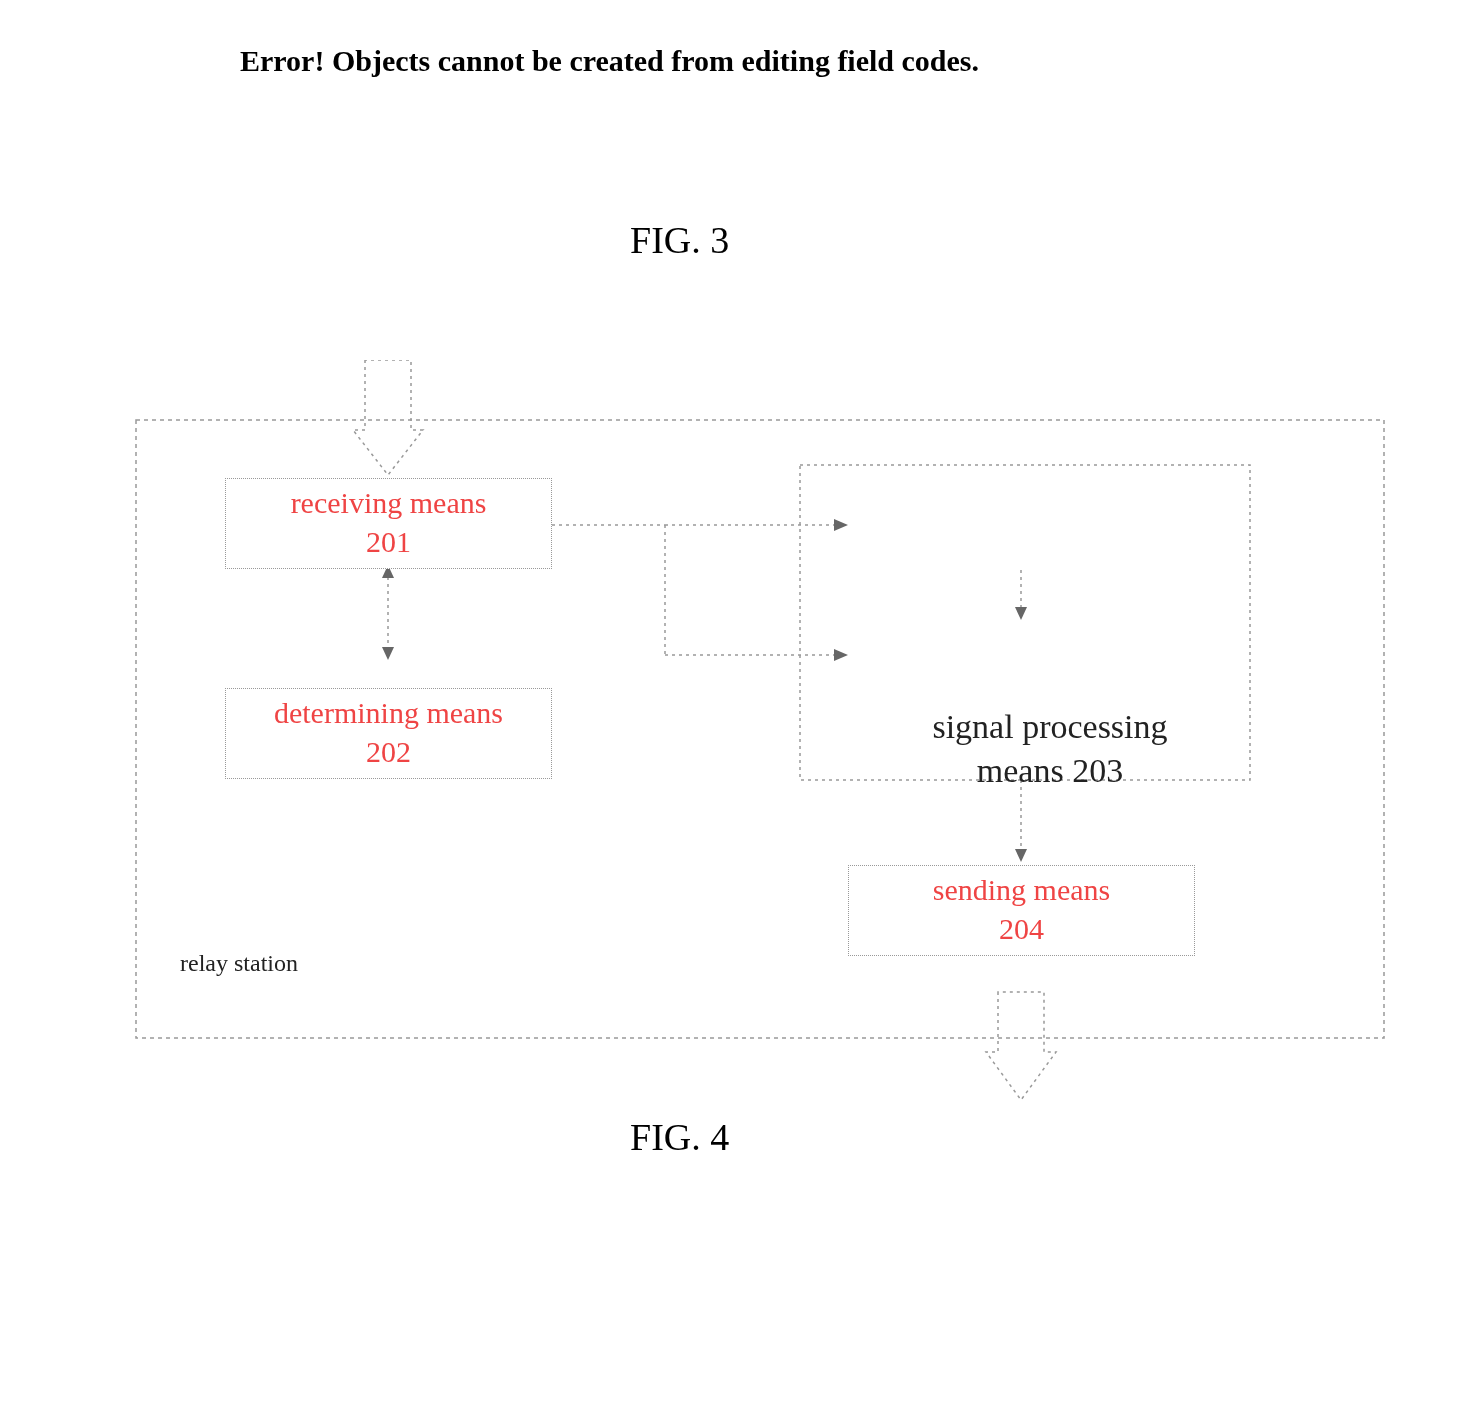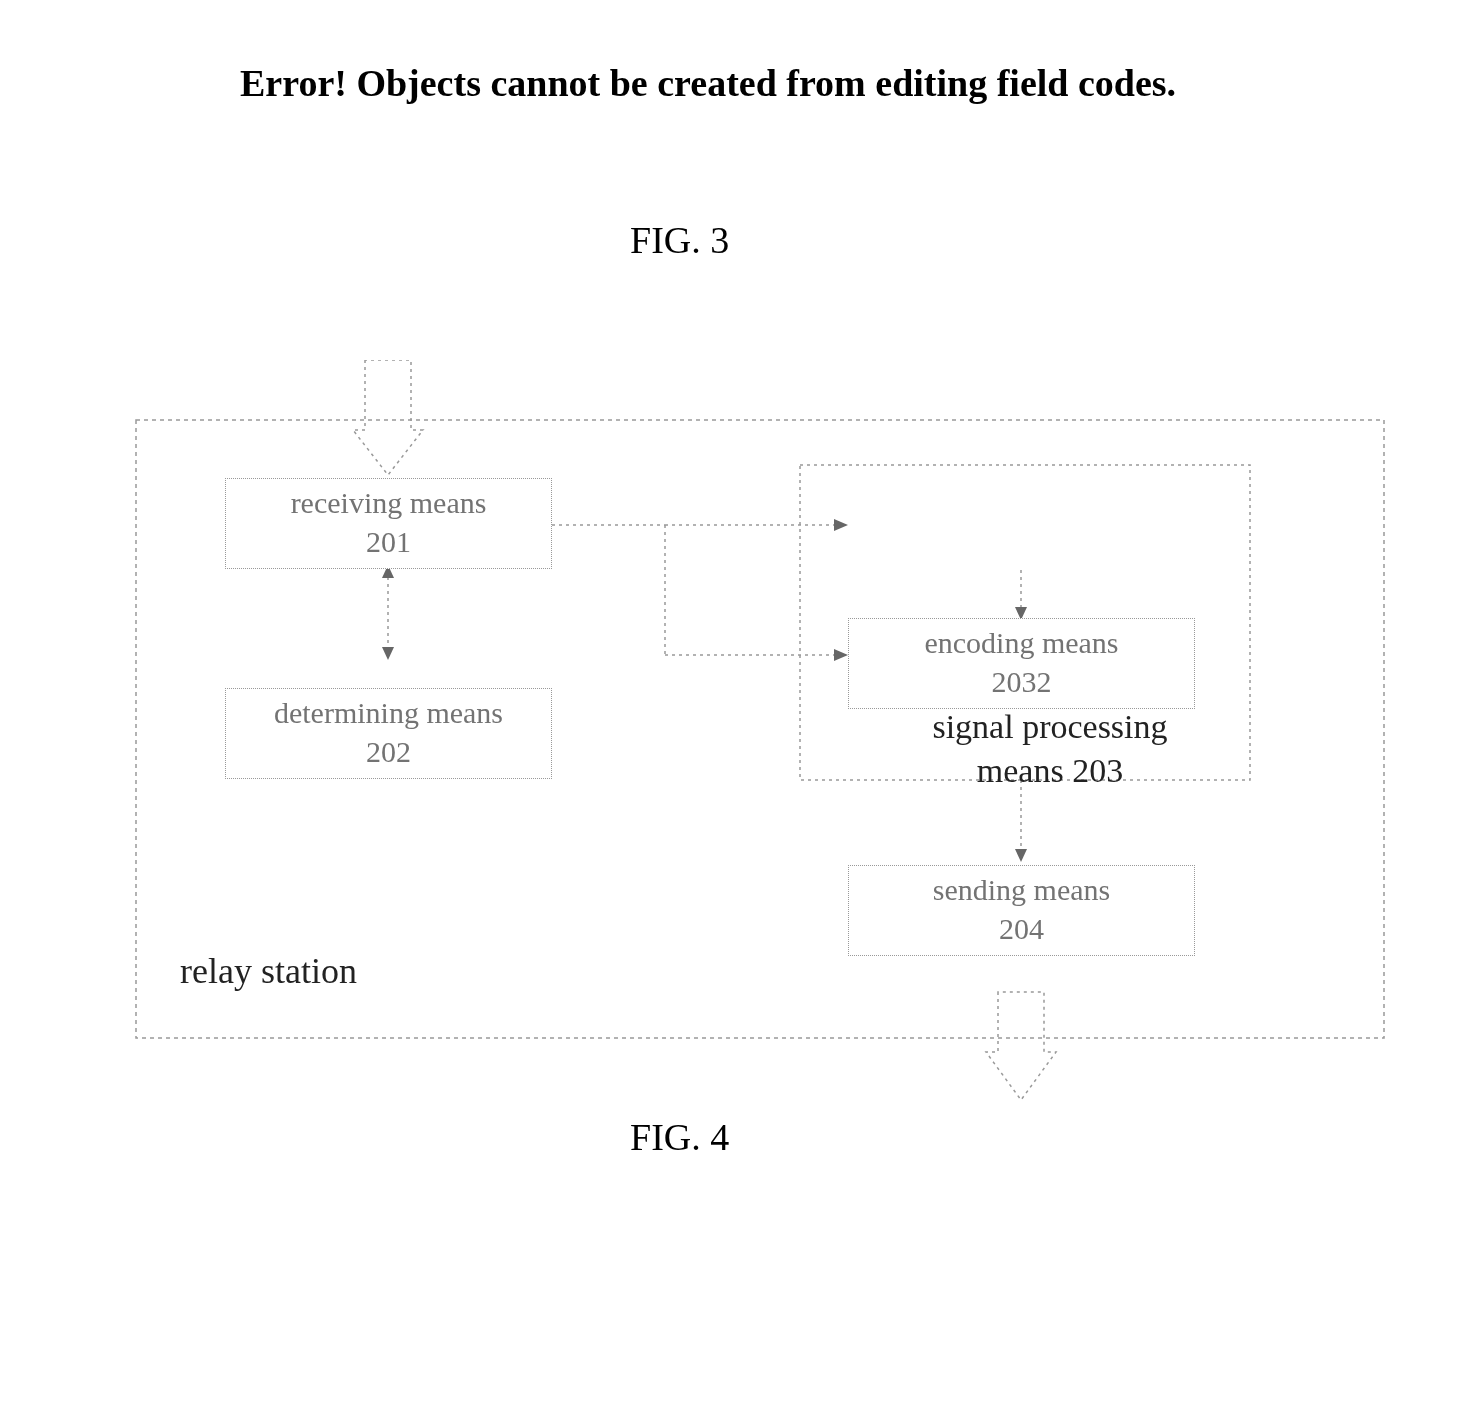--- a/index.html
+++ b/index.html
@@ -8,51 +8,50 @@
     width: 1472px;
     height: 1419px;
     background: white;
     font-family: "Times New Roman", serif;
     position: relative;
   }
   .error-text {
     position: absolute;
     top: 44px;
     left: 240px;
-    font-size: 38px;
+    font-size: 30px;
     font-weight: bold;
     color: #000;
-    margin-top: 17px;
   }
   .fig-label {
     position: absolute;
     font-size: 38px;
     color: #000;
     text-align: right;
   }
   .diagram {
     position: absolute;
     top: 360px;
     left: 120px;
     width: 1280px;
     height: 700px;
   }
   .box {
     position: absolute;
     border: 1px dotted #999;
     text-align: center;
     font-size: 30px;
-    color: #737373;
+    color: #ef4444;
     background: white;
     line-height: 1.3;
     padding-top: 4px;
   }
   .relay-label {
     position: absolute;
-    font-size: 36px;
+    font-size: 24px;
     color: #222;
   }
   .sp-label {
     position: absolute;
     font-size: 34px;
     color: #222;
     text-align: center;
     line-height: 1.3;
   }
   svg { position: absolute; top: 0; left: 0; }
@@ -99,24 +98,20 @@
     <span style="white-space:pre-line;">receiving means
 201</span>
   </div>
 
   <div class="box" style="top:300px; left:105px; width:325px; height:85px;margin-top:28px;">
     <span style="white-space:pre-line;">determining means
 202</span>
   </div>
 
 
-  <div class="box" style="top:258px; left:728px; width:345px; height:85px;">
-    <span style="white-space:pre-line;">encoding means
-2032</span>
-  </div>
 
   <div class="sp-label" style="top:345px; left:780px; width:300px;">signal processing
 means 203</div>
 
   <div class="box" style="top:505px; left:728px; width:345px; height:85px;text-align:center;">
     <span style="white-space:pre-line;">sending means
 204</span>
   </div>
 
   <div class="relay-label" style="top:590px; left:60px;">relay station</div>

